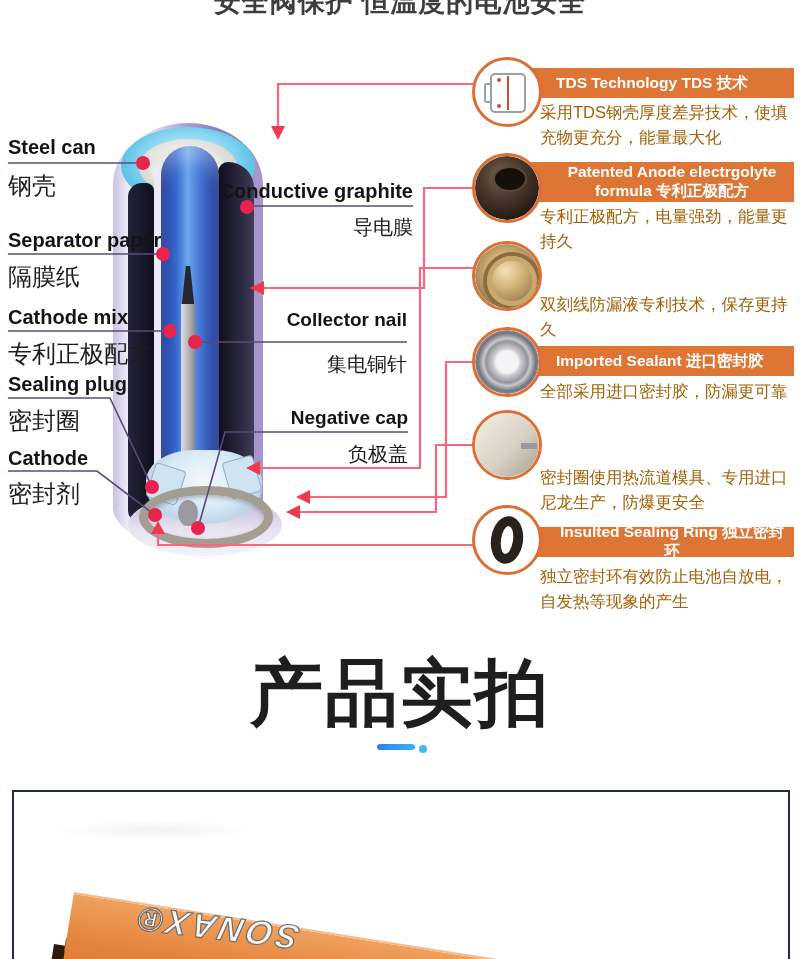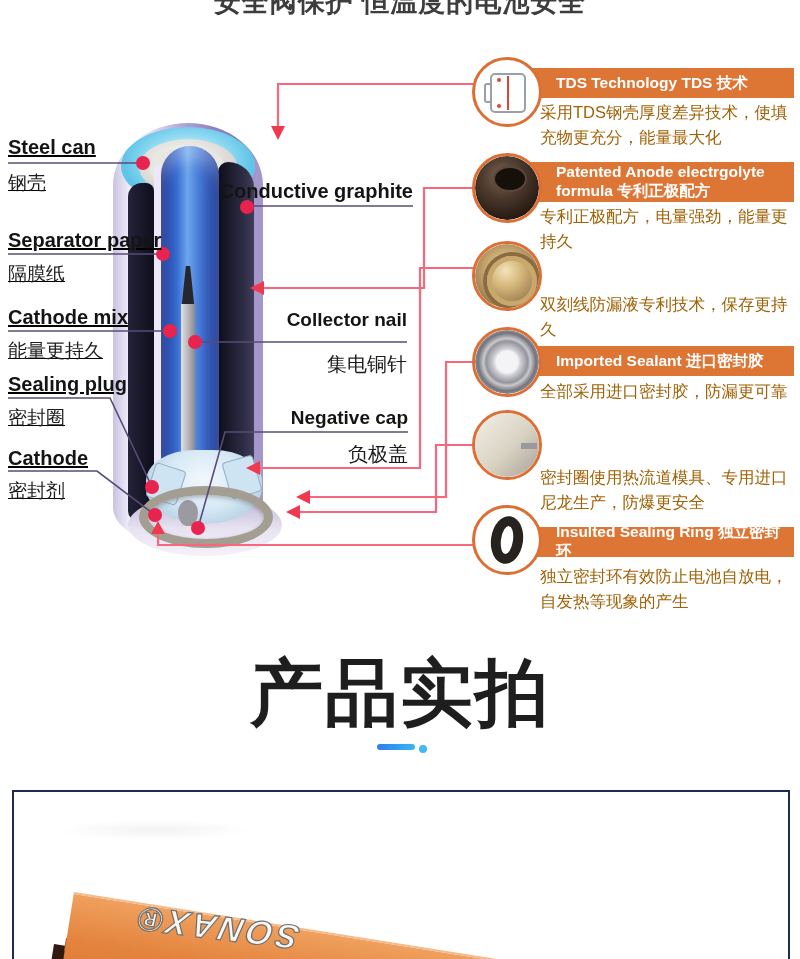--- a/index.html
+++ b/index.html
@@ -42,28 +42,28 @@
     border:1px solid #8fb0c4;transform:rotate(18deg);border-radius:4px;}
   .bat-plug-z2{left:226px;top:458px;width:30px;height:36px;z-index:12;background:#cfe4f2;
     border:1px solid #8fb0c4;transform:rotate(-16deg);border-radius:4px;}
   .bat-nail-bot{left:178px;top:500px;width:20px;height:26px;z-index:13;border-radius:50%;background:#9a9aa0;}
   .bat-grayring{left:139px;top:486px;width:134px;height:62px;z-index:14;border-radius:50%;
     border:9px solid #a49d92;box-sizing:border-box;box-shadow:inset 0 2px 4px rgba(0,0,0,.25);}
 
   
   .lbl{position:absolute;z-index:25;}
   .lbl .en{font-size:20px;font-weight:700;color:#141414;line-height:1.1;}
-  .lbl .zh{font-size:19px;font-weight:500;color:#1c1c1c;line-height:1.1;margin-top:6px;}
-  .lbl-left{left:8px;text-align:left;text-decoration:underline;}
+  .lbl .zh{font-size:24px;font-weight:500;color:#1c1c1c;line-height:1.1;margin-top:6px;}
+  .lbl-left{left:8px;text-align:left;}
   .lbl-right{text-align:right;}
 
   
   .banner{position:absolute;left:520px;width:274px;z-index:30;box-sizing:border-box;
     background:#dd7535;color:#fff;font-weight:600;display:flex;align-items:center;
-    padding:3px 6px 3px 36px;font-size:15.5px;line-height:1.22;}
+    padding:3px 6px 3px 36px;font-size:15.5px;line-height:1.22;text-align:center;}
   .banner.h1{height:30px;}
   .banner.h2{height:40px;}
   .desc{position:absolute;left:540px;width:258px;z-index:30;
     font-size:16.5px;font-weight:500;color:#a16207;line-height:1.5;}
   .cicon{position:absolute;left:472px;width:70px;height:70px;z-index:31;border-radius:50%;
     border:3px solid #dd6f35;background:#fff;box-sizing:border-box;overflow:hidden;}
   .cicon .fill{position:absolute;inset:0;border-radius:50%;}
   .icon-tube .fill{background:radial-gradient(circle at 42% 32%,#7a6252 0%,#4a382c 38%,#241810 78%);}
   .icon-tube .hole{position:absolute;left:18px;top:10px;width:30px;height:22px;border-radius:50%;
     background:#16100b;border:2px solid #5a463a;}
@@ -184,39 +184,42 @@
     <div class="en">Separator paper</div>
   </div>
   <div class="lbl lbl-left" style="top:258px">
     <div class="zh">隔膜纸</div>
   </div>
 
   <div class="lbl lbl-left" style="top:306px">
     <div class="en">Cathode mix</div>
   </div>
   <div class="lbl lbl-left" style="top:335px">
-    <div class="zh">能量更持久</div>
+    <div class="zh">专利正极配方</div>
   </div>
 
   <div class="lbl lbl-left" style="top:373px">
     <div class="en">Sealing plug</div>
   </div>
   <div class="lbl lbl-left" style="top:402px">
     <div class="zh">密封圈</div>
   </div>
 
   <div class="lbl lbl-left" style="top:447px">
     <div class="en">Cathode</div>
   </div>
   <div class="lbl lbl-left" style="top:475px">
     <div class="zh">密封剂</div>
   </div>
 
   <div class="lbl lbl-right" style="top:180px;left:213px;width:200px">
     <div class="en" style="font-size:20px">Conductive graphite</div>
+  </div>
+  <div class="lbl lbl-right" style="top:210px;left:213px;width:200px">
+    <div class="zh" style="font-size:20px">导电膜</div>
   </div>
 
   <div class="lbl lbl-right" style="top:310px;left:207px;width:200px">
     <div class="en" style="font-size:19px">Collector nail</div>
   </div>
   <div class="lbl lbl-right" style="top:347px;left:207px;width:200px">
     <div class="zh" style="font-size:20px">集电铜针</div>
   </div>
 
   <div class="lbl lbl-right" style="top:408px;left:208px;width:200px">

